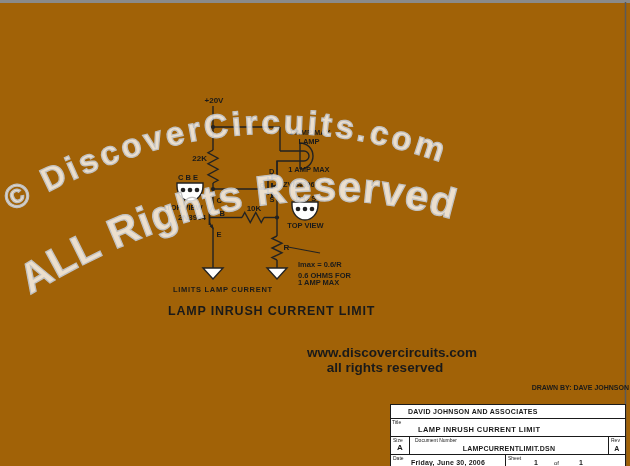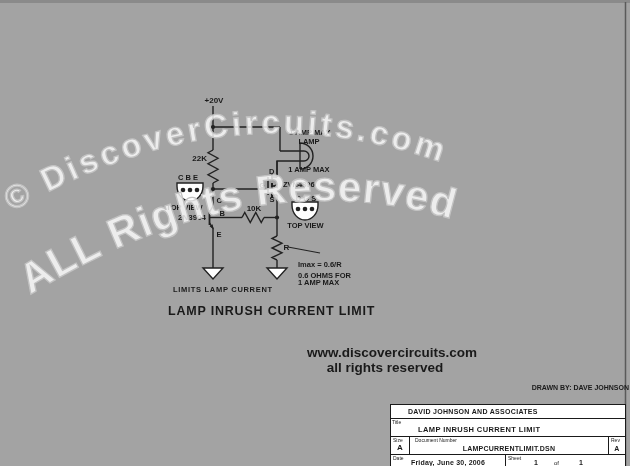--- a/index.html
+++ b/index.html
@@ -1,16 +1,16 @@
 <!DOCTYPE html>
 <html><head>
 <meta charset="utf-8">
 <style>
   html,body{margin:0;padding:0;background:#e8e8e8;}
-  .page{position:relative;width:630px;height:466px;background:#a3a3a3;overflow:hidden;
+  .page{position:relative;width:630px;height:466px;background:#a16207;overflow:hidden;
         font-family:"Liberation Sans",sans-serif;}
   .top-edge{position:absolute;left:0;top:0;width:630px;height:3px;background:#8a8a8a;}
   svg{position:absolute;left:0;top:0;}
   svg text{font-family:"Liberation Sans",sans-serif;fill:#1a1a1a;font-weight:bold;}
   .wm{font-weight:bold;fill:rgba(255,255,255,0.8);stroke:#c2c2c2;stroke-width:1.3px;}
   
   .tblock{position:absolute;left:390px;top:404px;width:236px;height:64px;
           border:1px solid #1a1a1a;box-sizing:border-box;color:#1a1a1a;background:#fff;}
   .tb-row{position:relative;box-sizing:border-box;border-bottom:1px solid #1a1a1a;}
   .tb-row1{height:14px;display:flex;align-items:center;padding-left:17px;

